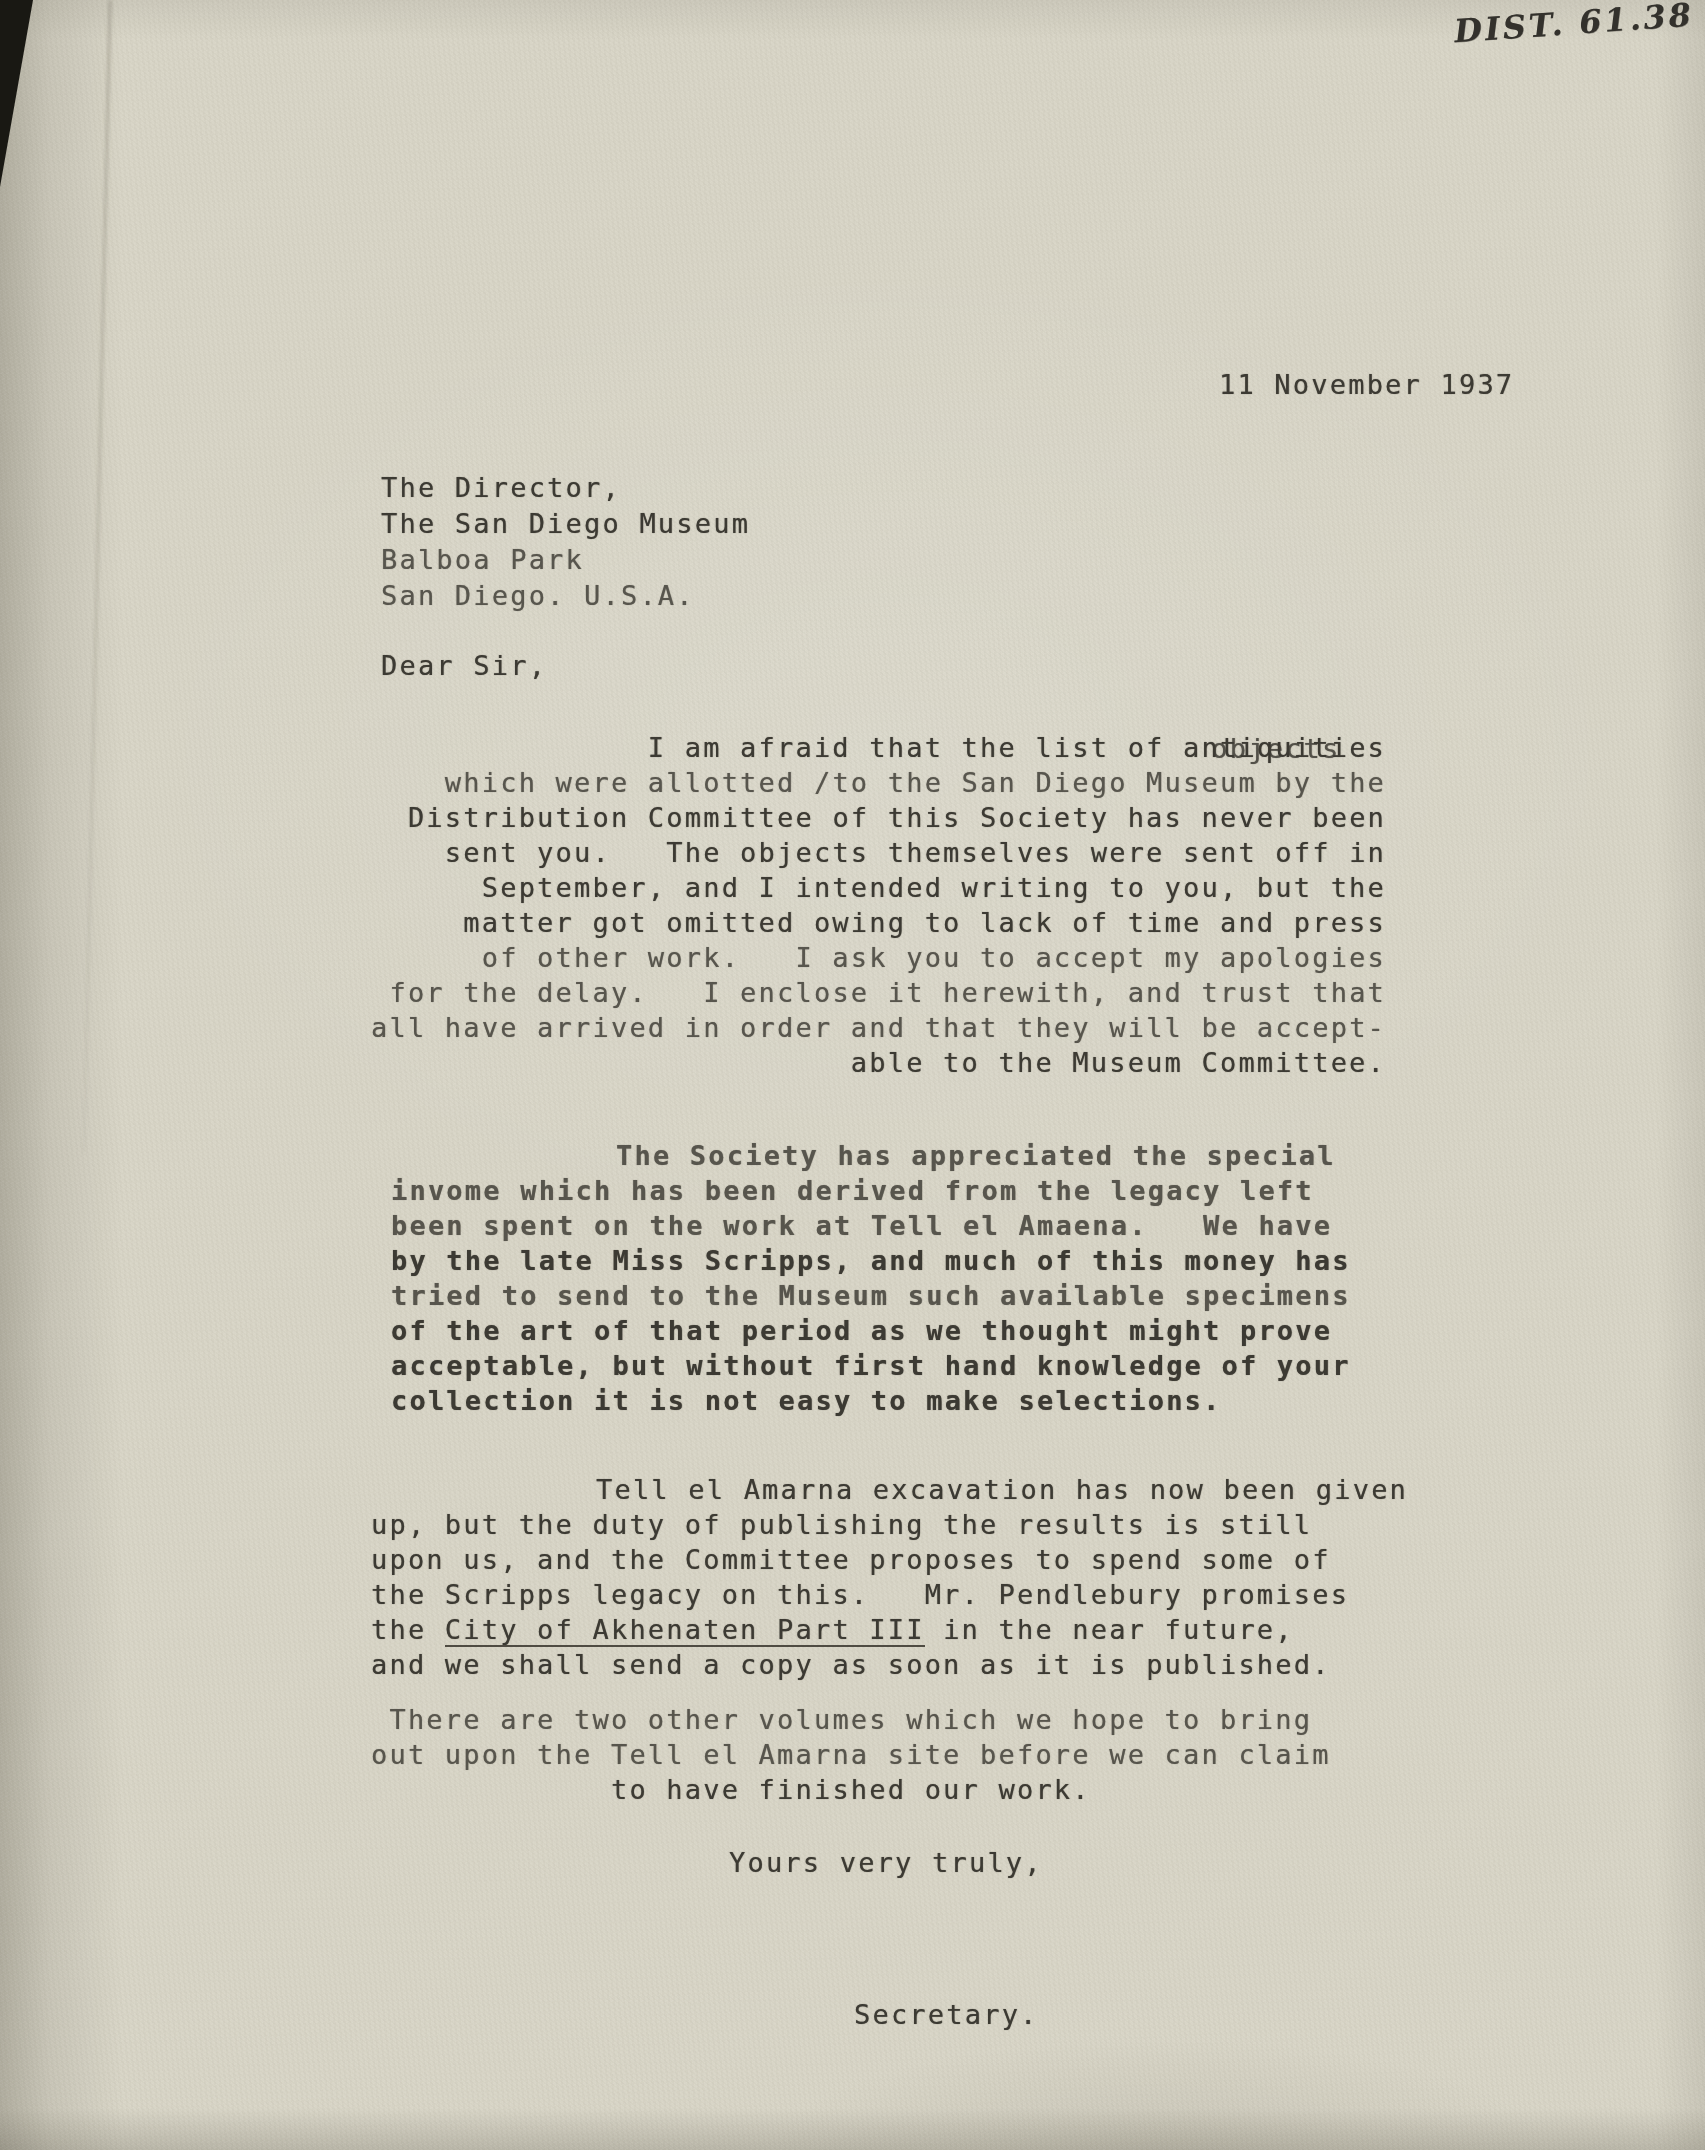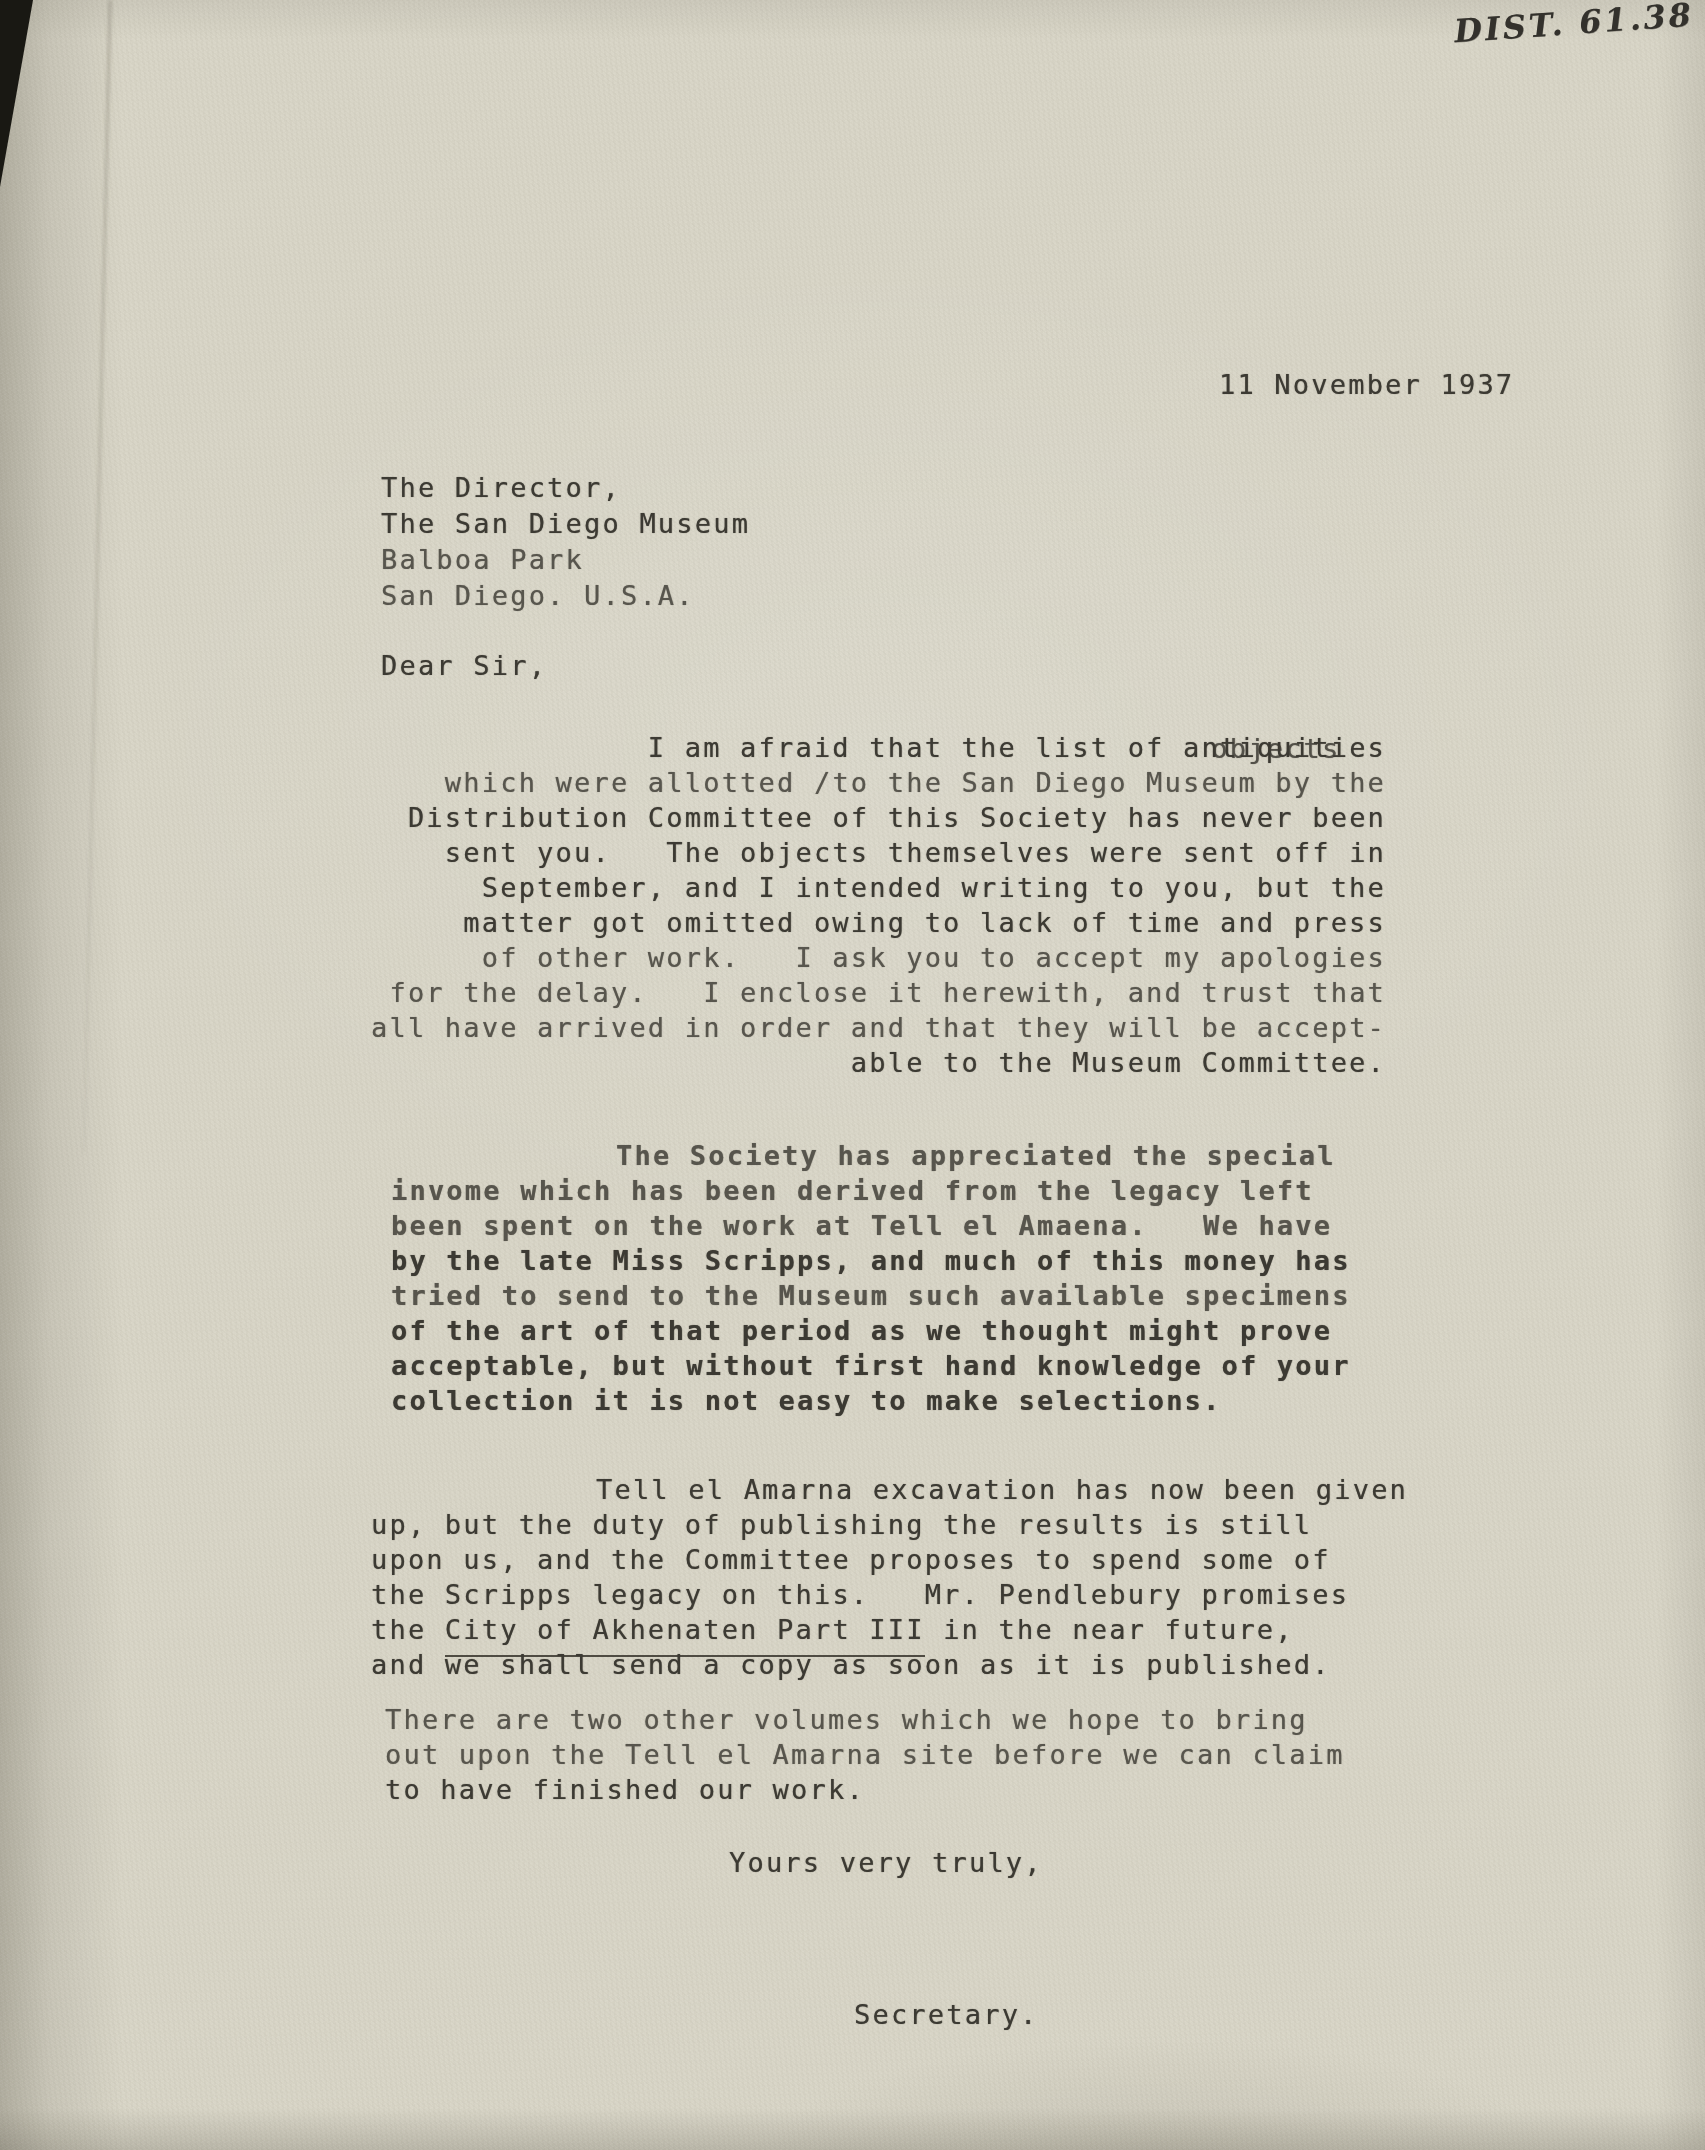--- a/index.html
+++ b/index.html
@@ -40,21 +40,21 @@
     font-size:27px; letter-spacing:2.2px;
     text-shadow: 0 0 1.1px rgba(60,57,48,.55), 0.4px 0.4px 0 rgba(60,57,48,.25);
   }
   .block { position:absolute; }
   .line { height:35px; line-height:35px; white-space:pre; }
   .addr .line { height:36px; line-height:36px; }
   .indent { padding-left:225px; }
   .dim  { opacity:.82; }
   .u {
     border-bottom:2.9px solid rgba(55,52,44,.85);
-    padding-bottom:10px;
+    padding-bottom:0;
   }
   .ovr { position:relative; display:inline-block; }
   .ovr-over {
     position:absolute; left:4.3px; top:1.4px; opacity:.85; white-space:pre;margin-left:24px;
   }
   .handnote {
     position:absolute; left:1454px; top:4.3px;
     font-family:"DejaVu Serif", "Liberation Serif", serif;
     font-style:italic; font-weight:bold;
     font-size:32px; letter-spacing:2.9px; color:#33312c;
@@ -113,21 +113,21 @@
 
   <div class="block typed" style="left:371px; top:1472px;">
     <div class="line indent">Tell el Amarna excavation has now been given</div>
     <div class="line">up, but the duty of publishing the results is still</div>
     <div class="line">upon us, and the Committee proposes to spend some of</div>
     <div class="line">the Scripps legacy on this.   Mr. Pendlebury promises</div>
     <div class="line"><span>the </span><span class="u">City of Akhenaten Part III</span><span> in the near future,</span></div>
     <div class="line">and we shall send a copy as soon as it is published.</div>
   </div>
 
-  <div class="block typed" style="left:385px; top:1702px;">
+  <div class="block typed" style="left:371px; top:1702px;text-align:center;">
     <div class="line dim">There are two other volumes which we hope to bring</div>
     <div class="line dim">out upon the Tell el Amarna site before we can claim</div>
     <div class="line">to have finished our work.</div>
   </div>
 
   <div class="block typed" style="left:729px; top:1845px;text-align:center;">
     <div class="line">Yours very truly,</div>
   </div>
 
   <div class="block typed" style="left:854px; top:1997px;">

